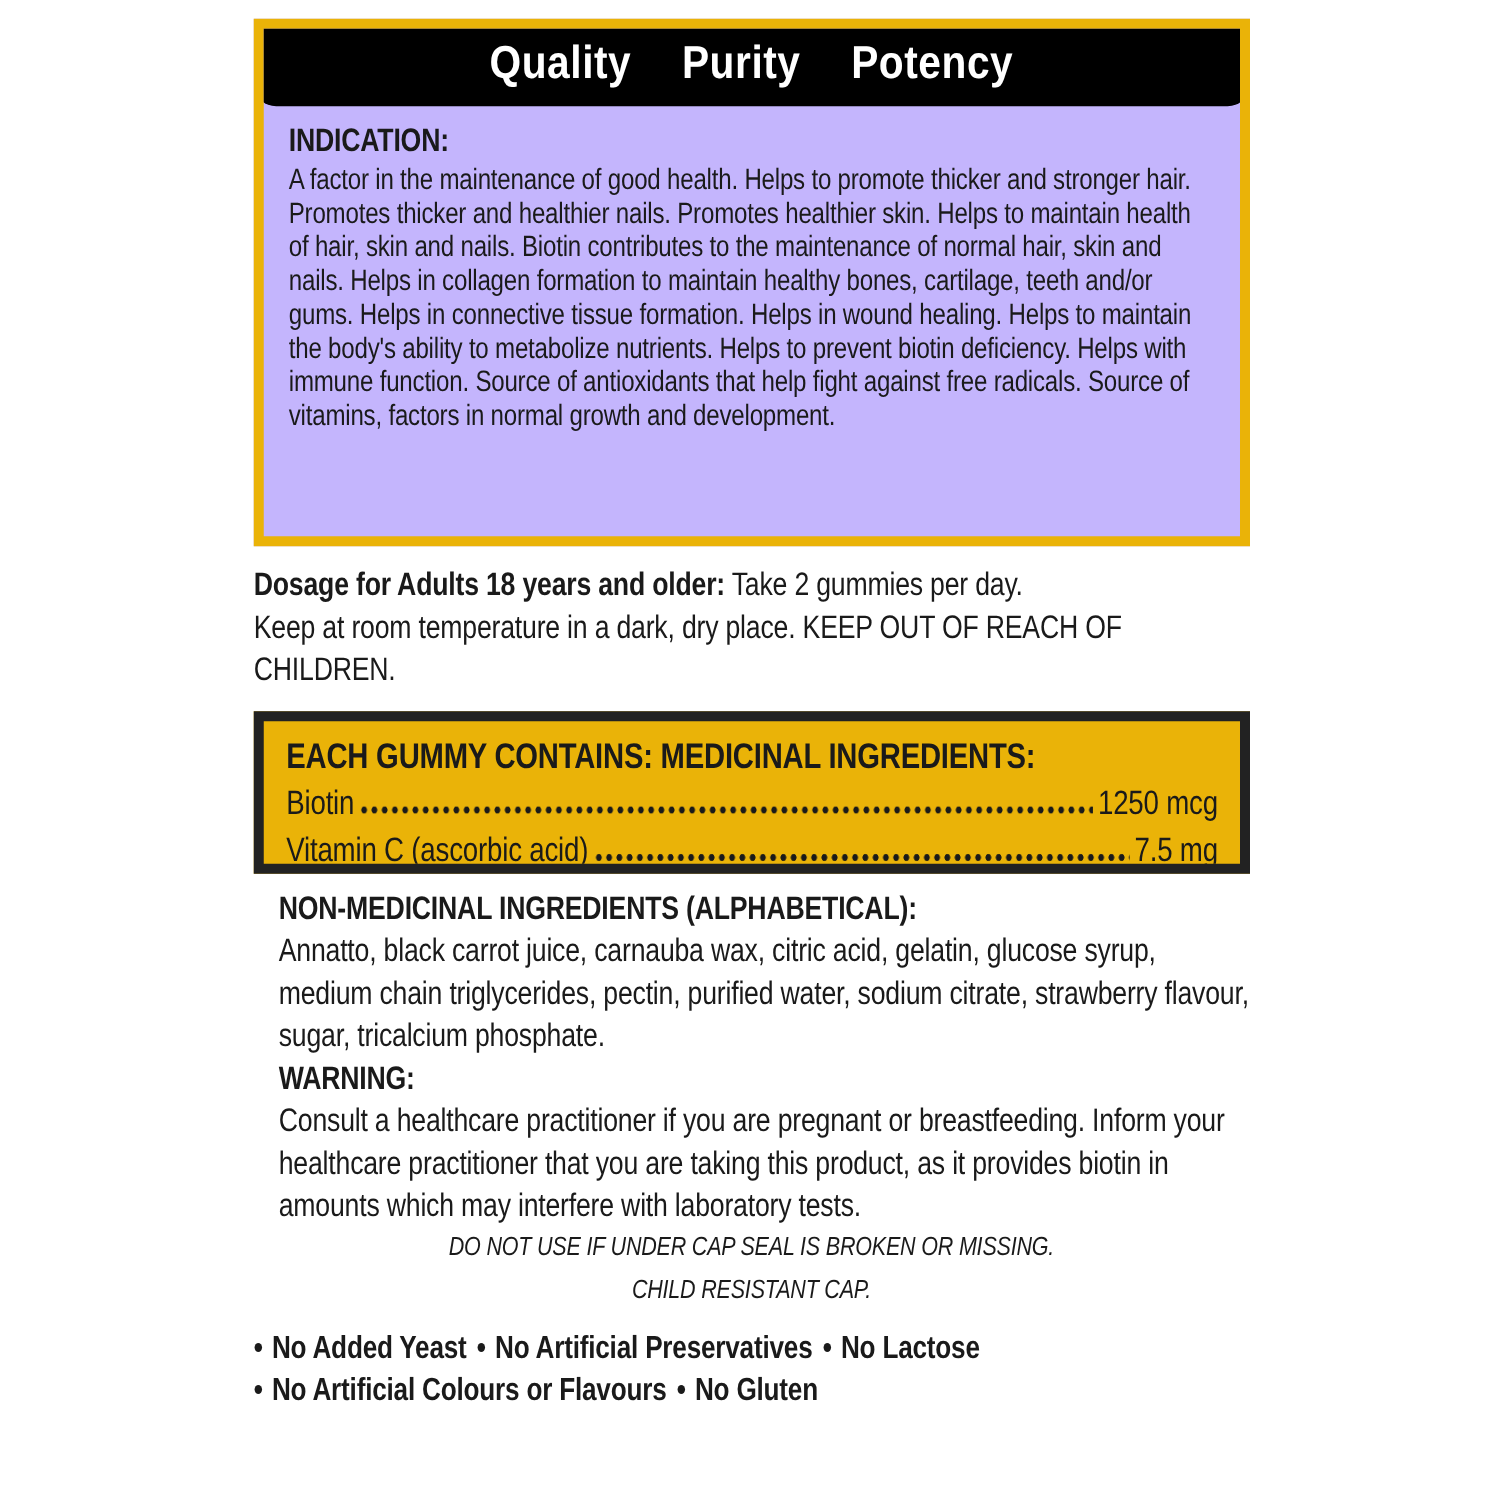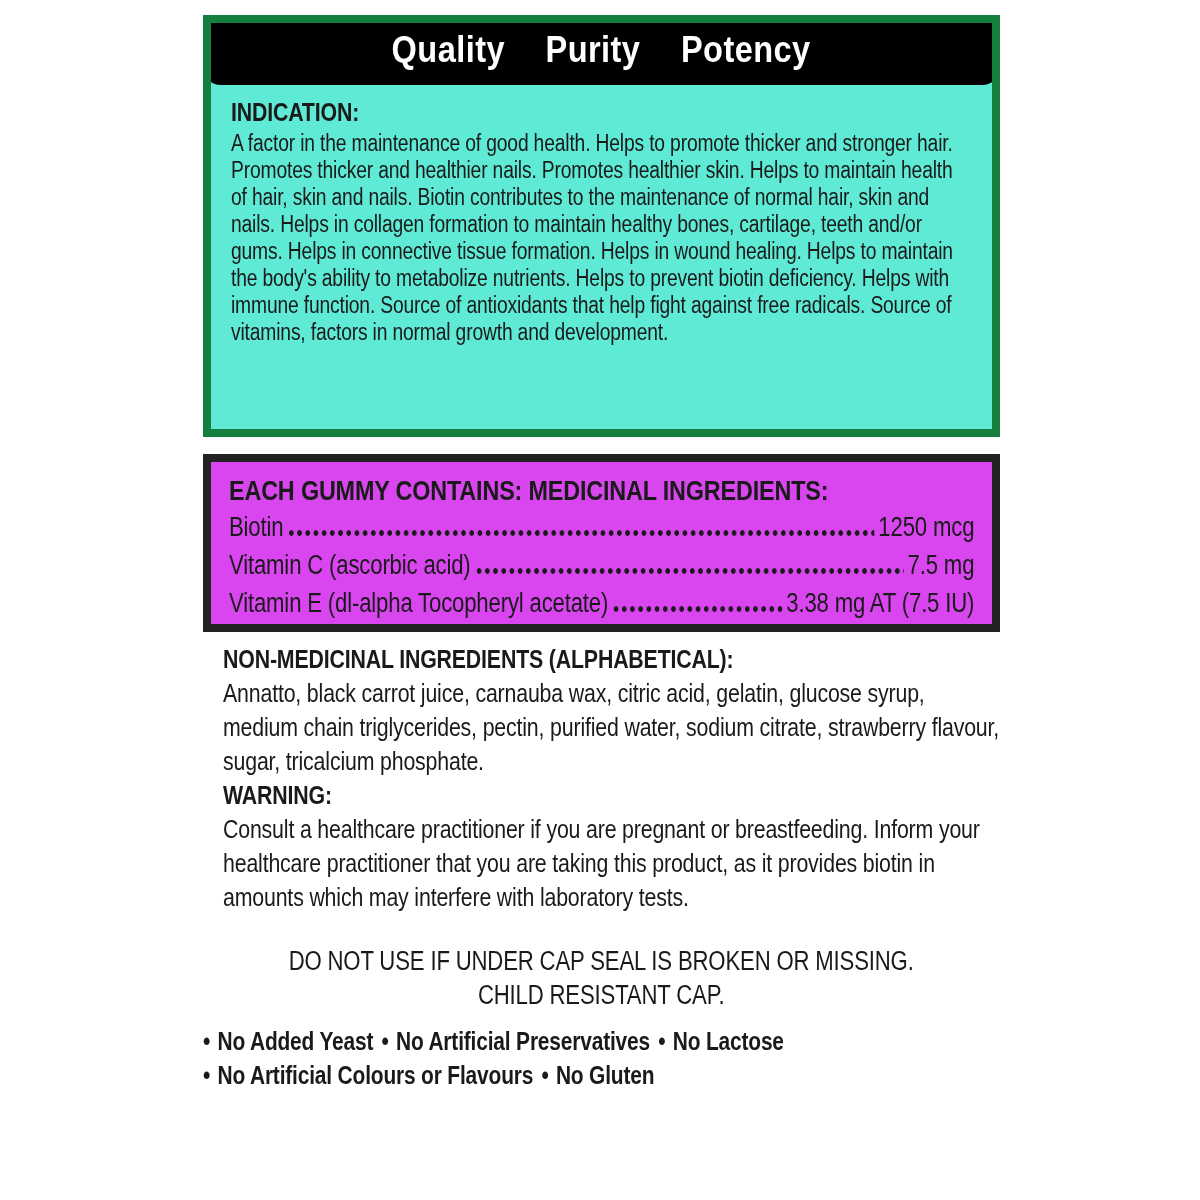--- a/index.html
+++ b/index.html
@@ -8,53 +8,53 @@
     color:#1a1a1a;font-family:"Liberation Sans","DejaVu Sans",sans-serif;
     overflow:hidden;letter-spacing:-0.2px;
   }
   .column{position:absolute;left:203px;top:15px;width:797px;}
 
   
   .cond{transform:scaleX(0.82);transform-origin:0 0;width:122%;}
   .cond-c{transform:scaleX(0.82);transform-origin:50% 0;width:122%;margin-left:-11%;text-align:center;}
 
   
-  .ind-box{box-sizing:border-box;height:422px;border:8px solid #15803d;overflow:hidden;background:#5eead4;}
+  .ind-box{box-sizing:border-box;height:422px;border:8px solid #eab308;overflow:hidden;background:#c4b5fd;}
   .qpp-bar{height:70px;background:#000000;border-radius:18px;margin:-8px -8px 0 -8px;
     display:flex;align-items:center;justify-content:center;}
   .qpp-words{display:flex;gap:46px;color:#ffffff;font-weight:bold;font-size:37px;
     transform:scaleX(0.88);letter-spacing:0.5px;}
   .ind-inner{padding:12px 32px 0 20px;}
   .ind-h{font-size:26px;font-weight:bold;margin:0 0 3px 0;line-height:30px;}
   .ind-p{font-size:23.5px;line-height:27px;margin:0;}
 
   
   .dosage{margin-top:13px;font-size:26px;line-height:34px;}
   .dosage p{margin:0;}
   .b{font-weight:bold;}
 
   
-  .med-box{box-sizing:border-box;margin-top:17px;height:178px;border:8px solid #222222;overflow:hidden;background:#d946ef;}
+  .med-box{box-sizing:border-box;margin-top:17px;height:130px;border:8px solid #222222;overflow:hidden;background:#eab308;}
   .med-inner{padding:10px 18px 0 18px;}
   .med-title{font-size:28.5px;font-weight:bold;line-height:36px;margin:0;letter-spacing:-0.2px;}
   .med-row{display:flex;font-size:27px;line-height:38px;}
   .med-name{white-space:nowrap;}
   .med-val{white-space:nowrap;}
   .leader{flex:1 1 auto;align-self:flex-end;height:10px;margin:0 5px 8px 5px;
     background-image:radial-gradient(circle,#1a1a1a 2.5px,transparent 3.1px);
     background-size:10px 10px;background-repeat:repeat-x;background-position:left bottom;}
 
   
   .sec{font-size:26px;line-height:34px;margin-left:20px;}
   .sec-h{font-weight:bold;margin:0;}
   .sec-p{margin:0;}
   .nonmed{margin-top:10px;}
 
   
-  .cap{margin-top:30px;font-size:27px;line-height:34px;}
+  .cap{font-style:italic;font-size:21px;line-height:34px;}
   .cap p{margin:0;}
 
   
   .claims{margin-top:12px;font-weight:bold;font-size:25.5px;line-height:34px;}
   .claims p{margin:0;}
   .blt{display:inline-block;margin:0 9px 0 2px;}
   .blt.first{margin-left:0;}
   .claim-item{margin-right:8px;}
 </style>
 </head>
@@ -72,20 +72,26 @@
         </div>
       </div>
       <div class="ind-inner">
         <div class="cond">
           <h2 class="ind-h">INDICATION:</h2>
           <p class="ind-p">A factor in the maintenance of good health. Helps to promote thicker and stronger hair. Promotes thicker and healthier nails. Promotes healthier skin. Helps to maintain health of hair, skin and nails.  Biotin contributes to the maintenance of normal hair, skin and nails. Helps in collagen formation to maintain healthy bones, cartilage, teeth and/or gums. Helps in connective tissue formation. Helps in wound healing. Helps to maintain the body's ability to metabolize nutrients. Helps to prevent biotin deficiency. Helps with immune function. Source of antioxidants that help fight against free radicals. Source of vitamins, factors in normal growth and development.</p>
         </div>
       </div>
     </div>
 
+    <div class="dosage">
+      <div class="cond">
+        <p><span class="b">Dosage for Adults 18 years and older:</span><span> Take 2 gummies per day.</span></p>
+        <p>Keep at room temperature in a dark, dry place. KEEP OUT OF REACH OF CHILDREN.</p>
+      </div>
+    </div>
 
     <div class="med-box">
       <div class="med-inner">
         <div class="cond">
           <h2 class="med-title">EACH GUMMY CONTAINS: MEDICINAL INGREDIENTS:</h2>
           <div class="med-row">
             <span class="med-name">Biotin</span>
             <span class="leader"></span>
             <span class="med-val">1250 mcg</span>
           </div>

